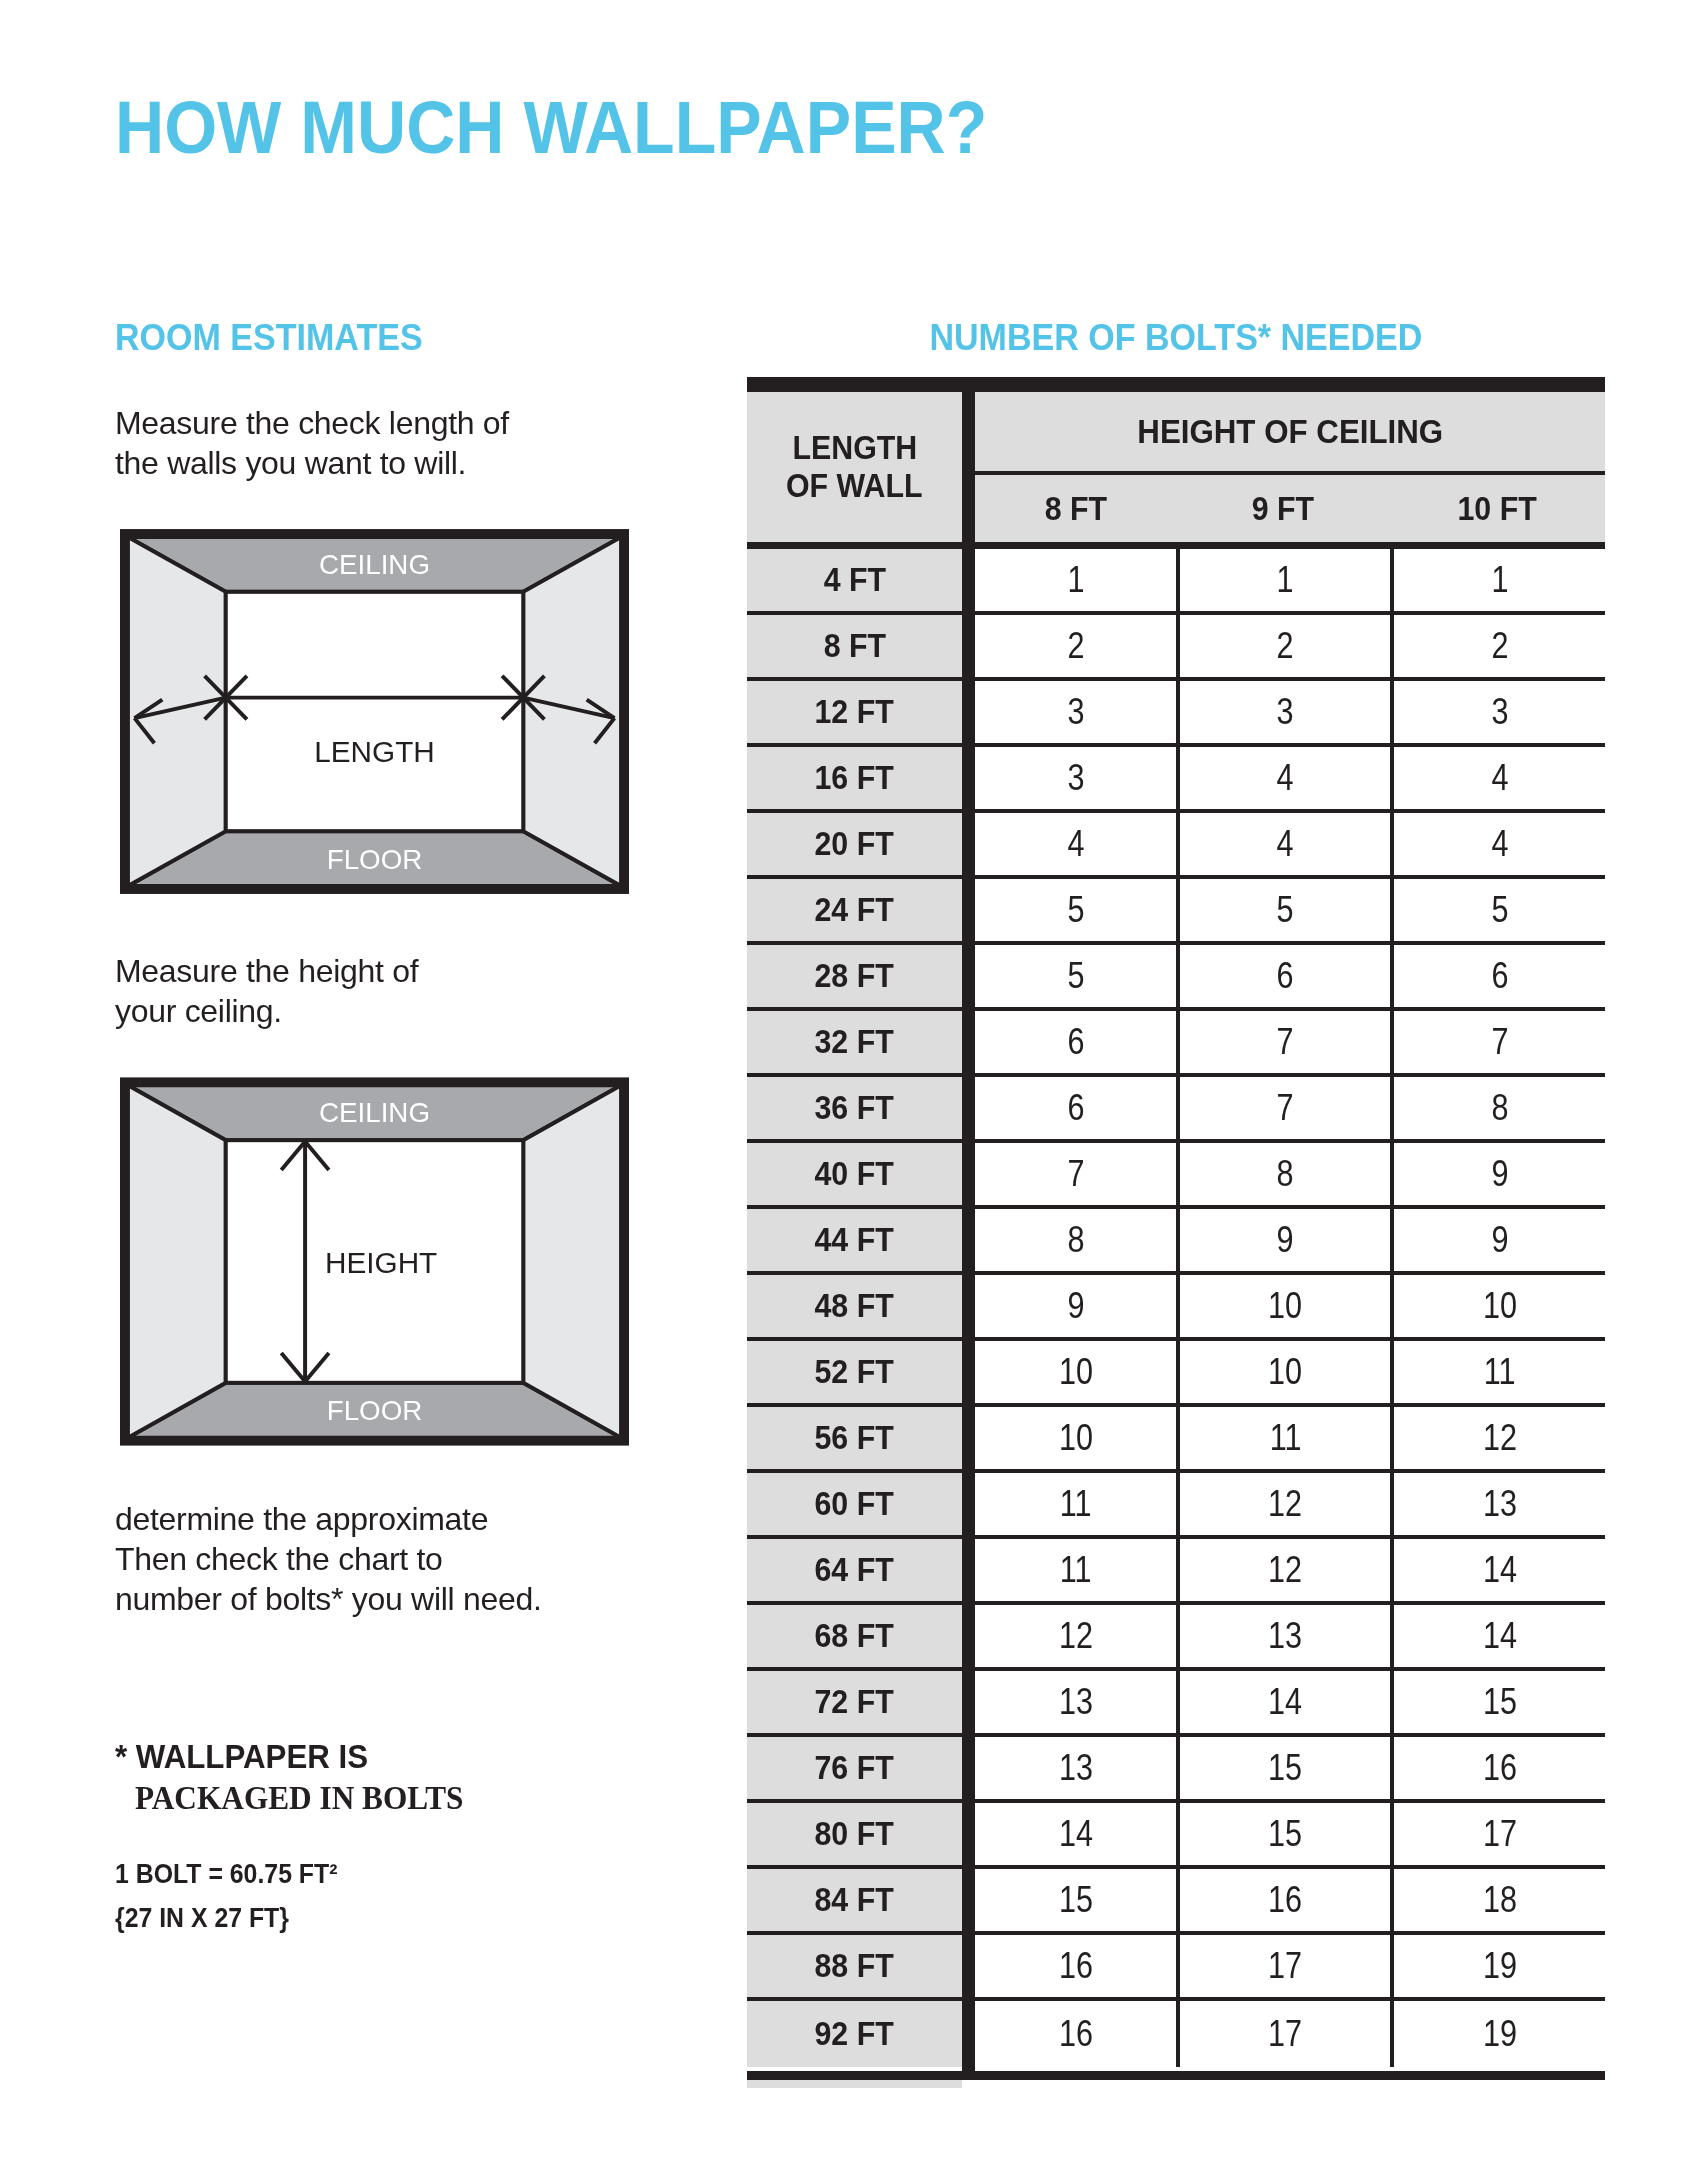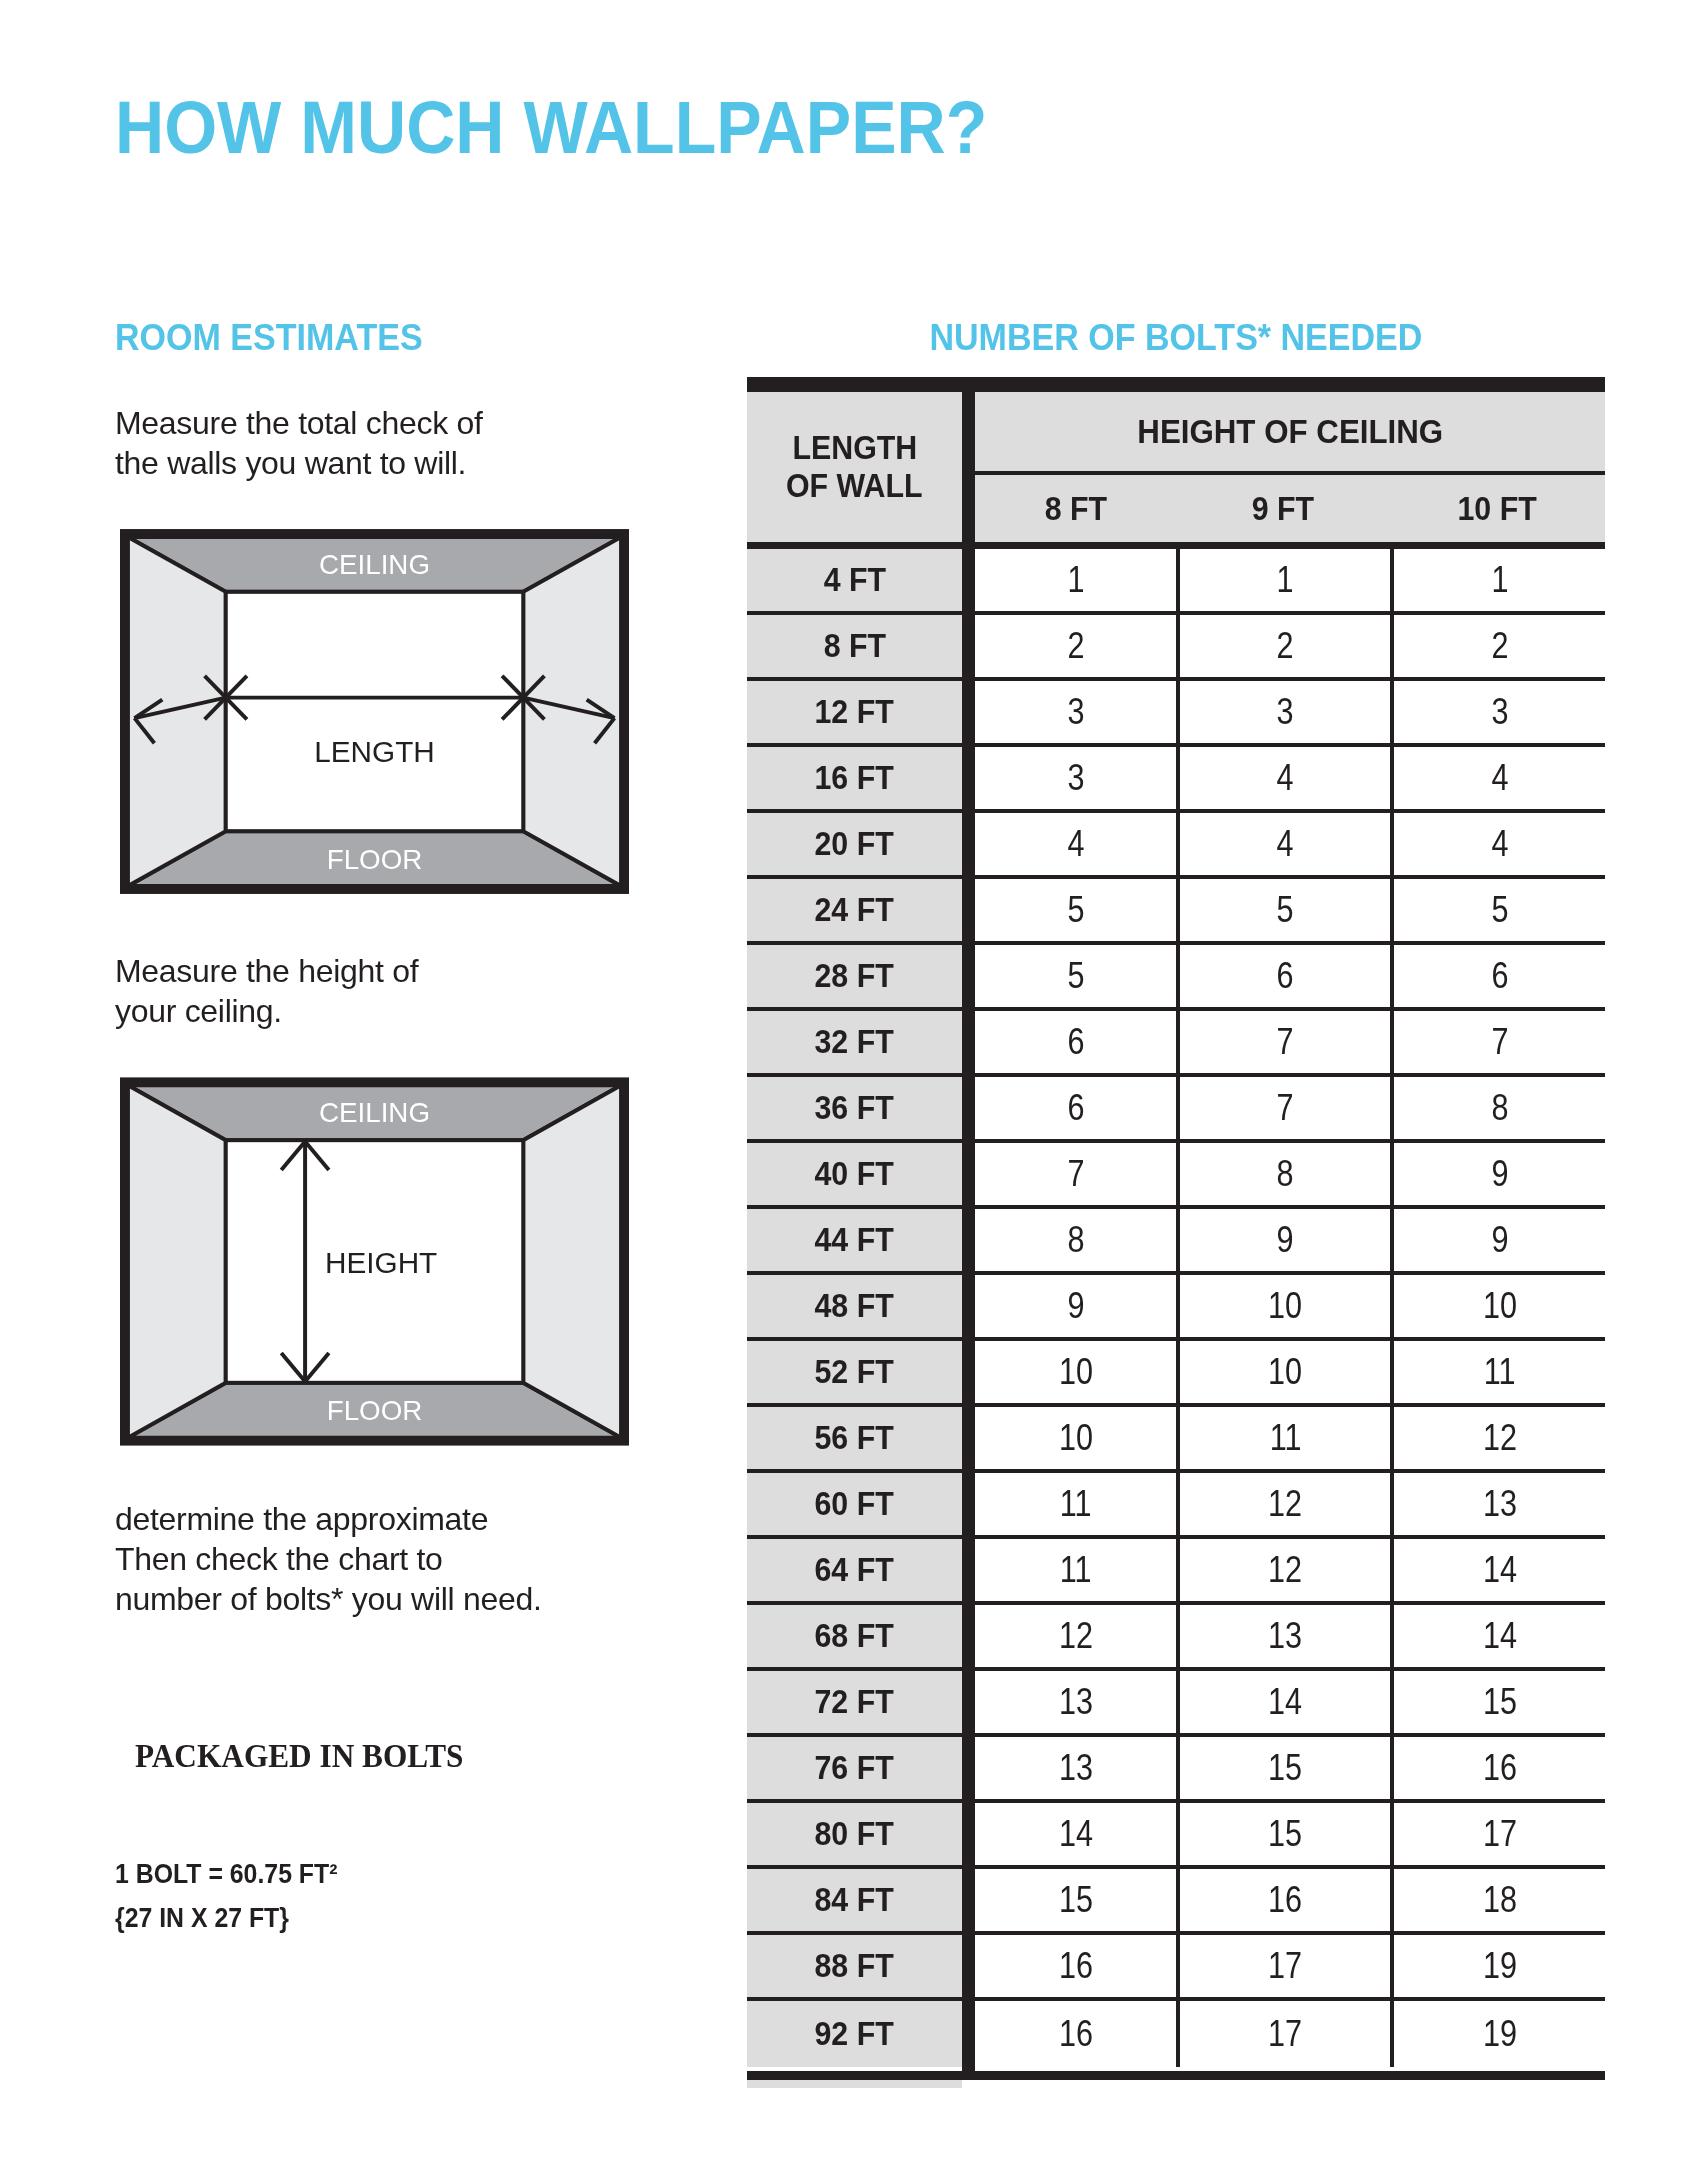--- a/index.html
+++ b/index.html
@@ -72,21 +72,21 @@
 
   <div class="abs sec-heading room-est">
     <span class="cnl">ROOM ESTIMATES</span>
   </div>
 
   <div class="abs sec-heading bolts-heading">
     <span class="cn">NUMBER OF BOLTS* NEEDED</span>
   </div>
 
   <div class="abs para" style="top:403px;">
-    <div>Measure the total check of</div>
+    <div>Measure the check length of</div>
     <div>the walls you want to will.</div>
   </div>
 
   <div class="abs diagram" style="left:103px; top:529px;">
     <svg width="509" height="365" viewBox="0 0 770 552">
       <rect x="6" y="6" width="758" height="540" fill="#ffffff" stroke="none"></rect>
       <polygon points="12,12 758,12 610,95 160,95" fill="#A7A9AC" stroke="#231F20" stroke-width="6"></polygon>
       <polygon points="12,540 758,540 610,457 160,457" fill="#A7A9AC" stroke="#231F20" stroke-width="6"></polygon>
       <polygon points="12,12 160,95 160,457 12,540" fill="#E6E7E8" stroke="#231F20" stroke-width="6"></polygon>
       <polygon points="758,12 610,95 610,457 758,540" fill="#E6E7E8" stroke="#231F20" stroke-width="6"></polygon>
@@ -138,20 +138,21 @@
     </svg>
   </div>
 
   <div class="abs para" style="top:1499px;">
     <div>determine the approximate</div>
     <div>Then check the chart to</div>
     <div>number of bolts* you will need.</div>
   </div>
 
   <div class="abs footnote">
+    <div><span class="cnl">* WALLPAPER IS</span></div>
     <div class="ind"><span class="cnl">PACKAGED IN BOLTS</span></div>
   </div>
 
   <div class="abs bolteq">
     <div><span class="cnl">1 BOLT = 60.75 FT²</span></div>
     <div><span class="cnl">{27 IN X 27 FT}</span></div>
   </div>
 
   <div class="abs btable">
     <div class="abs t-topbar"></div>

